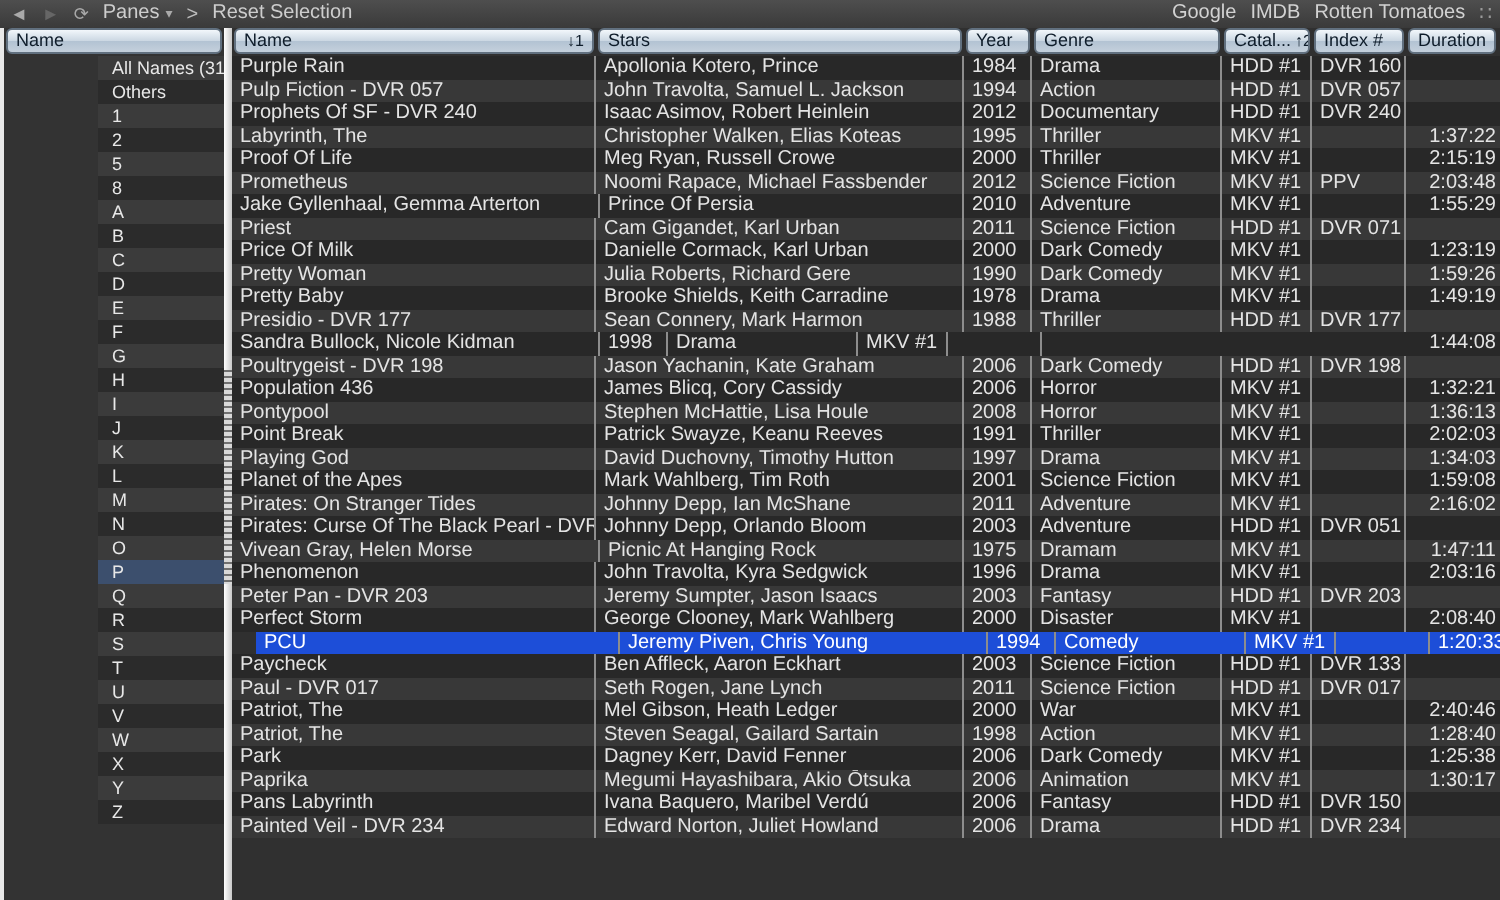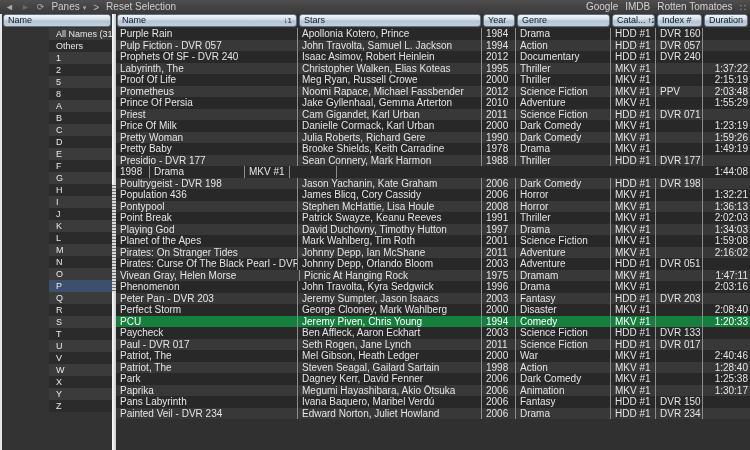--- a/index.html
+++ b/index.html
@@ -42,21 +42,21 @@
 
   .main { flex:1; display:flex; flex-direction:column; overflow:hidden; }
   .thead { height:14px; flex:0 0 14px; display:flex; }
   .th { padding:0 1px 1px 1px; }
   .sort-badge { font-size:8px; margin-left:2px; color:#0e1c2a; }
   .tbody { flex:1; background:#303030; overflow:hidden; }
 
   .trow { display:flex; height:11.5px; line-height:11.5px; font-size:10px; color:#e4e4e4; }
   .trow:nth-child(odd) { background:#282828; }
   .trow:nth-child(even){ background:#383838; }
-  .trow.selected { background:#15803d; color:#fff; }
+  .trow.selected { background:#1d4ed8; color:#fff;margin-left:12px; }
   .cell { padding-left:4px; white-space:nowrap; overflow:hidden; border-right:1px solid #8d8d8d; }
   .cell:last-child { border-right:none; }
 
   .c-name     { width:182px; flex:0 0 182px; }
   .c-stars    { width:184px; flex:0 0 184px; }
   .c-year     { width:34px;  flex:0 0 34px; }
   .c-genre    { width:95px;  flex:0 0 95px; }
   .c-catalog  { width:45px;  flex:0 0 45px; }
   .c-index    { width:47px;  flex:0 0 47px; }
   .c-duration { flex:1; text-align:right; padding-right:2px; }
@@ -217,22 +217,22 @@
           <div class="trow">
     <div class="cell c-name">Prometheus</div>
     <div class="cell c-stars">Noomi Rapace, Michael Fassbender</div>
     <div class="cell c-year">2012</div>
     <div class="cell c-genre">Science Fiction</div>
     <div class="cell c-catalog">MKV #1</div>
     <div class="cell c-index">PPV</div>
     <div class="cell c-duration">2:03:48</div>
   </div>
           <div class="trow">
+    <div class="cell c-stars">Jake Gyllenhaal, Gemma Arterton</div>
     <div class="cell c-name">Prince Of Persia</div>
-    <div class="cell c-stars">Jake Gyllenhaal, Gemma Arterton</div>
     <div class="cell c-year">2010</div>
     <div class="cell c-genre">Adventure</div>
     <div class="cell c-catalog">MKV #1</div>
     <div class="cell c-index"></div>
     <div class="cell c-duration">1:55:29</div>
   </div>
           <div class="trow">
     <div class="cell c-name">Priest</div>
     <div class="cell c-stars">Cam Gigandet, Karl Urban</div>
     <div class="cell c-year">2011</div>
@@ -271,20 +271,21 @@
           <div class="trow">
     <div class="cell c-name">Presidio - DVR 177</div>
     <div class="cell c-stars">Sean Connery, Mark Harmon</div>
     <div class="cell c-year">1988</div>
     <div class="cell c-genre">Thriller</div>
     <div class="cell c-catalog">HDD #1</div>
     <div class="cell c-index">DVR 177</div>
     <div class="cell c-duration"></div>
   </div>
           <div class="trow">
+    <div class="cell c-stars">Sandra Bullock, Nicole Kidman</div>
     <div class="cell c-year">1998</div>
     <div class="cell c-genre">Drama</div>
     <div class="cell c-catalog">MKV #1</div>
     <div class="cell c-index"></div>
     <div class="cell c-duration">1:44:08</div>
   </div>
           <div class="trow">
     <div class="cell c-name">Poultrygeist - DVR 198</div>
     <div class="cell c-stars">Jason Yachanin, Kate Graham</div>
     <div class="cell c-year">2006</div>

